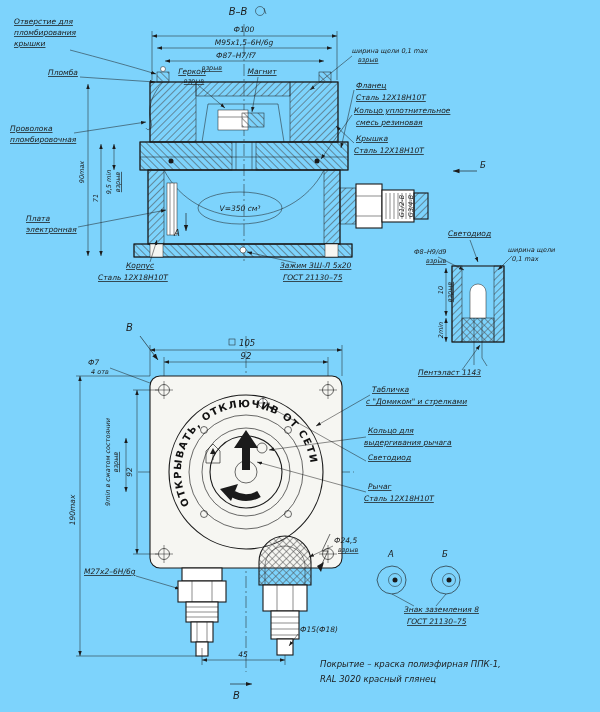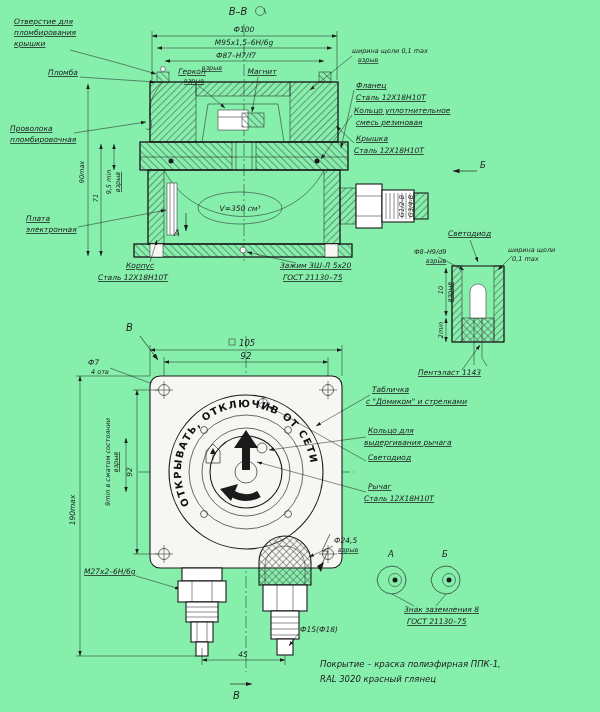--- a/index.html
+++ b/index.html
@@ -1,16 +1,16 @@
 <!DOCTYPE html>
 <html><head>
 <meta charset="utf-8">
 <style>
   html,body{margin:0;padding:0;background:#dededb;}
-  .page{width:600px;height:712px;background:#86efac;position:relative;overflow:hidden;
+  .page{width:600px;height:712px;background:#7dd3fc;position:relative;overflow:hidden;
         font-family:"DejaVu Sans",sans-serif;}
   svg{display:block}
   .t{font-family:"DejaVu Sans",sans-serif;font-style:italic;fill:#1b1b1b}
   .t6{font-size:6.5px}
   .t7{font-size:7.5px}
   .t8{font-size:8.5px}
   .ttl{font-size:10px}
   .u{text-decoration:underline}
   .dial{font-family:"DejaVu Sans",sans-serif;font-style:normal;font-weight:bold;
         font-size:10px;letter-spacing:1.2px;fill:#111}

